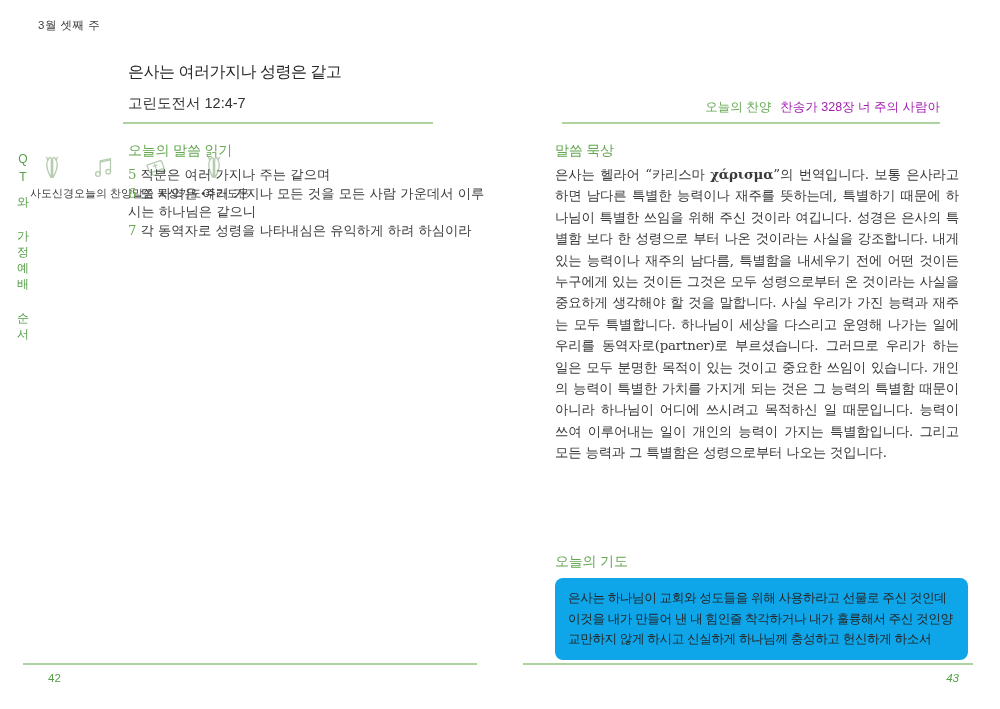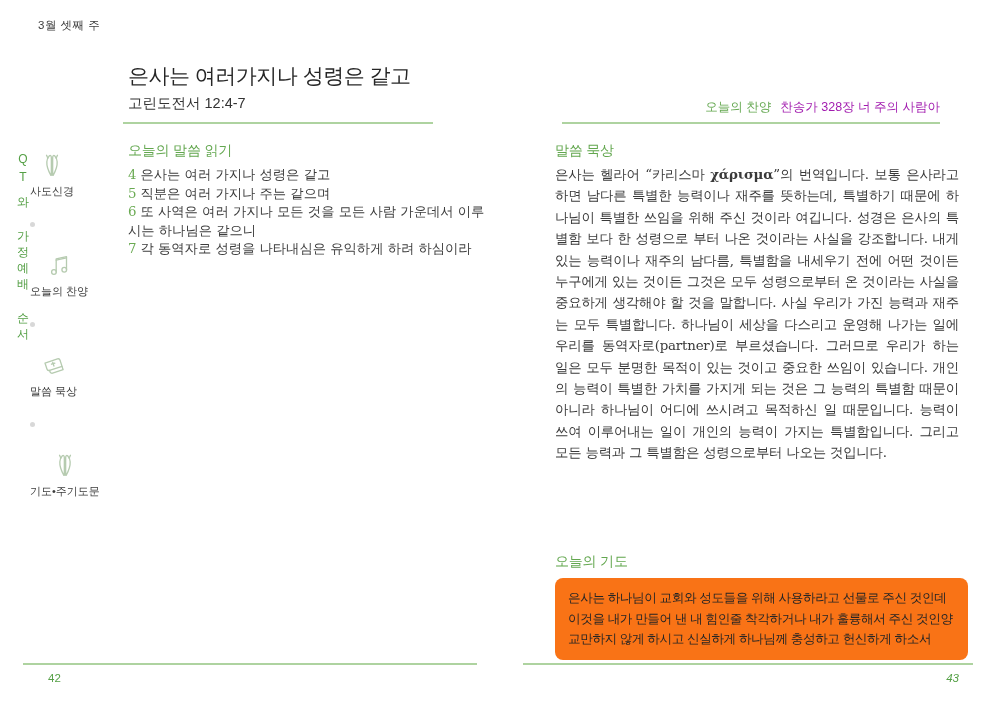--- a/index.html
+++ b/index.html
@@ -3,40 +3,40 @@
 <meta charset="utf-8">
 <style>
   html,body{margin:0;padding:0;background:#fff;}
   .page{position:relative;width:1000px;height:709px;background:#ffffff;overflow:hidden;
         font-family:"Liberation Sans",sans-serif;color:#3a3a3a;}
 
   
   .week-label{position:absolute;left:38px;top:18px;font-size:11.5px;color:#3c3c3c;letter-spacing:.5px;}
   .day-number{position:absolute;left:26px;top:44px;font-family:"DejaVu Serif",serif;
               font-size:72px;line-height:1;color:#2e7b31;}
-  .page-title{position:absolute;left:128px;top:62px;font-size:21px;font-weight:500;
+  .page-title{position:absolute;left:128px;top:62px;font-size:16px;font-weight:500;
               color:#262626;letter-spacing:-.5px;}
   .scripture-ref{position:absolute;left:128px;top:94px;font-size:14.5px;color:#333;}
   .praise-line{position:absolute;right:60px;top:99px;font-size:12.5px;white-space:nowrap;}
   .praise-line .lbl{color:#63a74f;margin-right:9px;}
   .praise-line .val{color:#a21caf;font-weight:500;}
 
   
   .rule{position:absolute;height:2px;background:#aed3a0;}
   .rule-top-left{left:123px;top:122px;width:310px;}
   .rule-top-right{left:562px;top:122px;width:378px;}
   .rule-bottom-left{left:23px;top:663px;width:454px;}
   .rule-bottom-right{left:523px;top:663px;width:450px;}
 
   
   .vertical-title{position:absolute;left:14px;top:152px;writing-mode:vertical-rl;
                   text-orientation:upright;font-size:12px;letter-spacing:4px;
                   color:#55a046;font-weight:500;}
   .sidebar-items{position:absolute;left:30px;top:150px;width:78px;display:flex;
-                 flex-direction:column;align-items:flex-start;}
+                 align-items:flex-end;}
   .sb-item{display:flex;flex-direction:column;align-items:center;}
   .sb-item .icn{width:30px;height:30px;}
   .sb-item .icn svg{width:30px;height:30px;stroke:#b6cbb0;fill:none;
                     stroke-width:1.4;stroke-linecap:round;stroke-linejoin:round;}
   .sb-item .lbl{font-size:11px;color:#3b3b3b;margin-top:4px;white-space:nowrap;}
   .dot-sep{width:5px;height:5px;border-radius:50%;background:#d8d8d8;margin:23px 0;}
 
   
   .sec-head{position:absolute;font-size:14px;font-weight:500;color:#63a74f;letter-spacing:-.2px;}
   .head-reading{left:128px;top:142px;}
@@ -49,21 +49,21 @@
   .verse .vnum{color:#6aaa52;margin-right:4px;}
 
   
   .meditation-body{position:absolute;left:555px;top:164px;width:404px;
                    font-family:"DejaVu Serif",serif;font-size:13.4px;line-height:21.4px;
                    color:#393939;text-align:justify;letter-spacing:-.2px;}
   .meditation-body .greek{font-weight:700;}
 
   
   .prayer-box{position:absolute;left:555px;top:578px;width:387px;min-height:44px;
-              background:#f97316;border-radius:8px;padding:10px 13px;
+              background:#0ea5e9;border-radius:8px;padding:10px 13px;
               font-size:12.6px;line-height:20.5px;color:#252525;letter-spacing:-.4px;}
 
   
   .pagenum{position:absolute;top:672px;font-size:11.5px;color:#55a046;margin-left:12px;}
   .pagenum-left{left:36px;}
   .pagenum-right{right:41px;font-style:italic;}
 </style>
 </head>
 <body>
 
@@ -137,21 +137,20 @@
             <path d="M20.4 8.8 L21.8 5.6"></path>
         </svg>
       </span>
       <span class="lbl">기도•주기도문</span>
     </div>
 
   </div>
 
   <div class="sec-head head-reading">오늘의 말씀 읽기</div>
   <div class="reading-body">
-    <div class="verse"><span class="vnum">4</span><span>은사는 여러 가지나 성령은 같고</span></div>
     <div class="verse"><span class="vnum">5</span><span>직분은 여러 가지나 주는 같으며</span></div>
     <div class="verse"><span class="vnum">6</span><span>또 사역은 여러 가지나 모든 것을 모든 사람 가운데서 이루시는 하나님은 같으니</span></div>
     <div class="verse"><span class="vnum">7</span><span>각 동역자로 성령을 나타내심은 유익하게 하려 하심이라</span></div>
   </div>
 
   <div class="sec-head head-meditation">말씀 묵상</div>
   <div class="meditation-body">
     <span>은사는 헬라어 “카리스마 </span><span class="greek">χάρισμα</span><span>”의 번역입니다. 보통 은사라고 하면 남다른 특별한 능력이나 재주를 뜻하는데, 특별하기 때문에 하나님이 특별한 쓰임을 위해 주신 것이라 여깁니다. 성경은 은사의 특별함 보다 한 성령으로 부터 나온 것이라는 사실을 강조합니다. 내게 있는 능력이나 재주의 남다름, 특별함을 내세우기 전에 어떤 것이든 누구에게 있는 것이든 그것은 모두 성령으로부터 온 것이라는 사실을 중요하게 생각해야 할 것을 말합니다. 사실 우리가 가진 능력과 재주는 모두 특별합니다. 하나님이 세상을 다스리고 운영해 나가는 일에 우리를 동역자로(partner)로 부르셨습니다. 그러므로 우리가 하는 일은 모두 분명한 목적이 있는 것이고 중요한 쓰임이 있습니다. 개인의 능력이 특별한 가치를 가지게 되는 것은 그 능력의 특별함 때문이 아니라 하나님이 어디에 쓰시려고 목적하신 일 때문입니다. 능력이 쓰여 이루어내는 일이 개인의 능력이 가지는 특별함입니다. 그리고 모든 능력과 그 특별함은 성령으로부터 나오는 것입니다.</span>
   </div>
 

